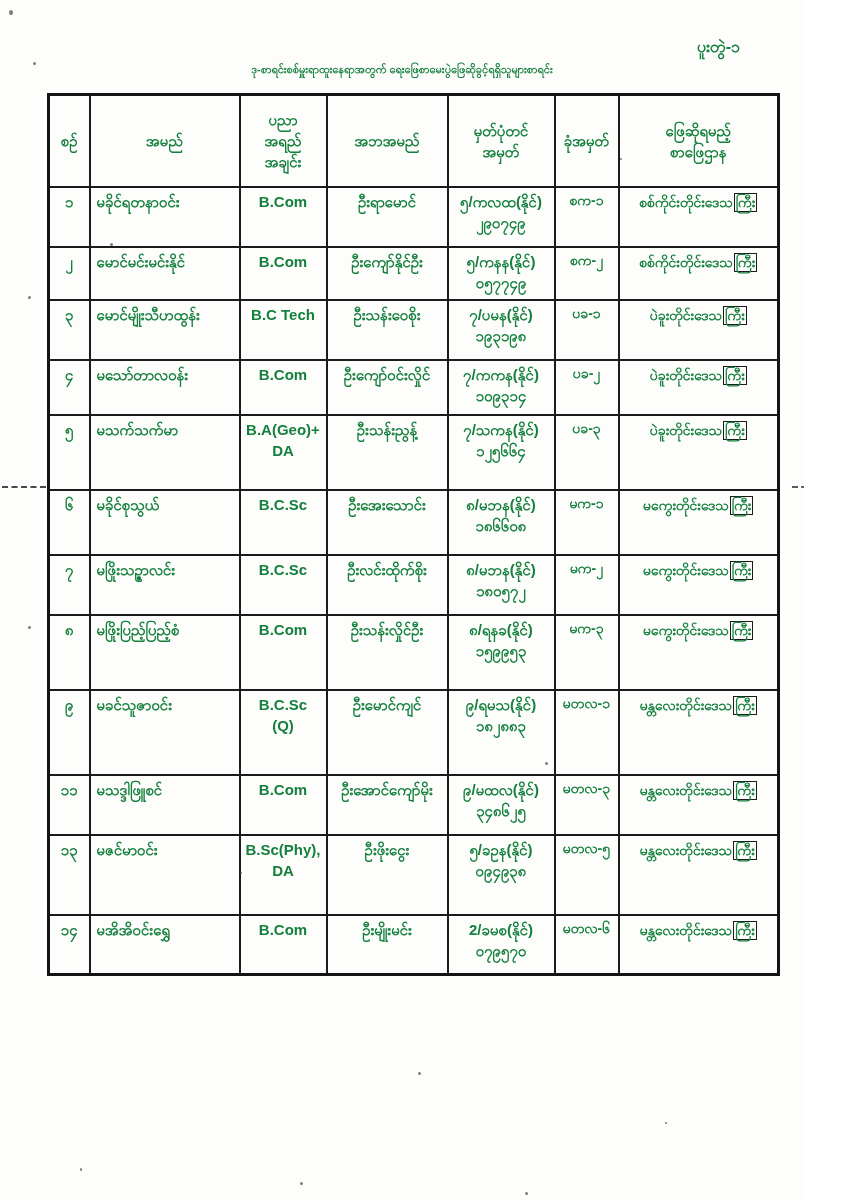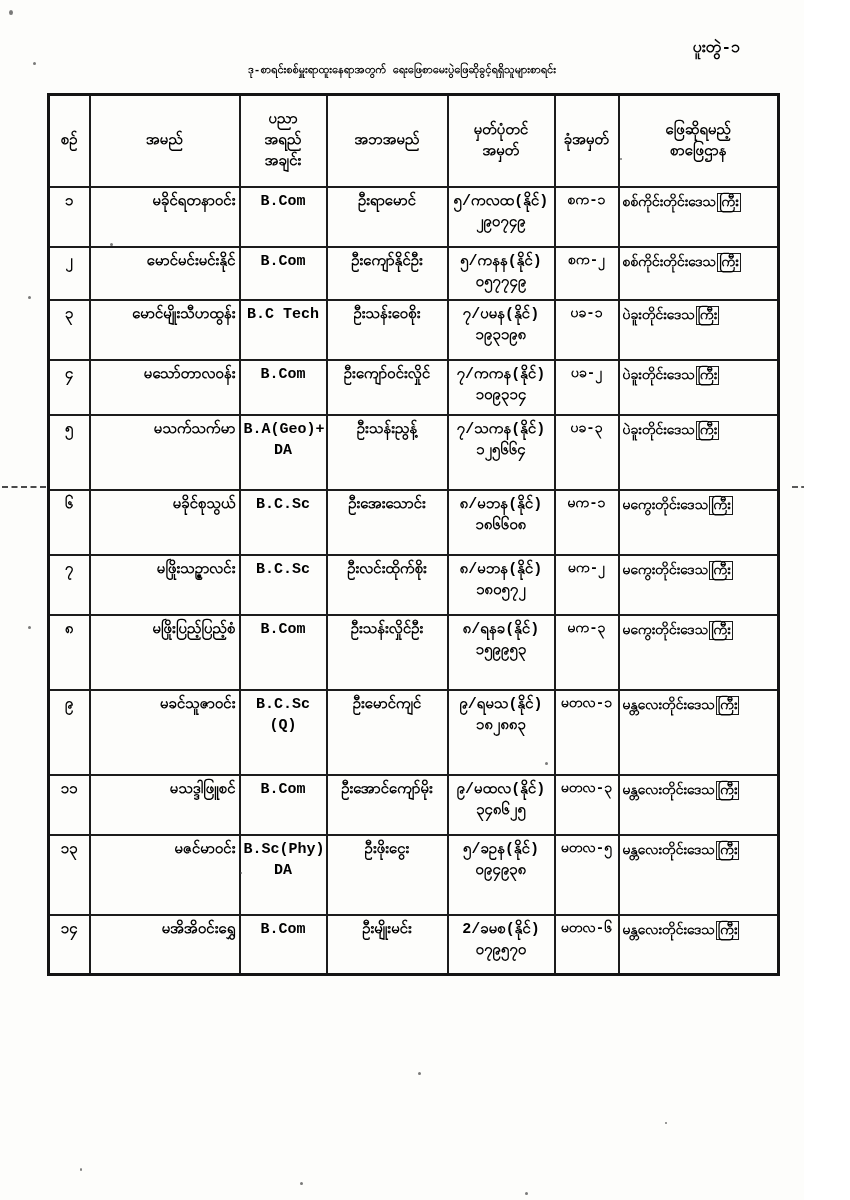--- a/index.html
+++ b/index.html
@@ -1,20 +1,20 @@
 <!DOCTYPE html>
 <html><head>
 <meta charset="utf-8">
 <style>
   html,body { margin:0; padding:0; background:#ffffff; }
   .page {
     position:relative; width:804px; height:1200px;
     background:#fdfdfb; overflow:hidden;
-    font-family:Liberation Mono, monospace;
-    color:#000000;
+    font-family:Liberation Sans, sans-serif;
+    color:#15803d;
     -webkit-font-smoothing:antialiased;
   }
   .corner-label {
     position:absolute; top:36px; right:64px;
     font-size:16px; font-weight:bold;
   }
   .doc-title {
     position:absolute; top:62px; left:0; width:100%;
     text-align:center; font-size:11px; font-weight:bold;
   }
@@ -30,26 +30,26 @@
     overflow:hidden;
   }
   .doc-table { border:3px solid #141414; }
   .doc-table thead tr { height:92px; }
   .doc-table th {
     text-align:center; vertical-align:middle;
     white-space:pre-line; font-weight:bold; font-size:15px;
   }
   .doc-table td { vertical-align:top; }
   .c-no     { text-align:center; }
-  .c-name   { text-align:right; padding-left:6px !important; }
+  .c-name   { text-align:left; padding-left:6px !important; }
   .c-qual   { text-align:center; }
   .c-father { text-align:center; }
   .c-nrc    { text-align:center; }
   .c-roll   { text-align:center; font-size:14px; }
-  .c-station{ font-size:14px; padding-top:5px !important; }
+  .c-station{ text-align:center; font-size:14px; padding-top:5px !important; }
   .boxed-word {
     display:inline-block; border:1.5px solid #1a1a1a;
     padding:0 1px; margin-left:1px; line-height:1.25;
   }
   
   tbody tr:nth-child(1)  { height:60px; }
   tbody tr:nth-child(2)  { height:53px; }
   tbody tr:nth-child(3)  { height:60px; }
   tbody tr:nth-child(4)  { height:55px; }
   tbody tr:nth-child(5)  { height:75px; }

